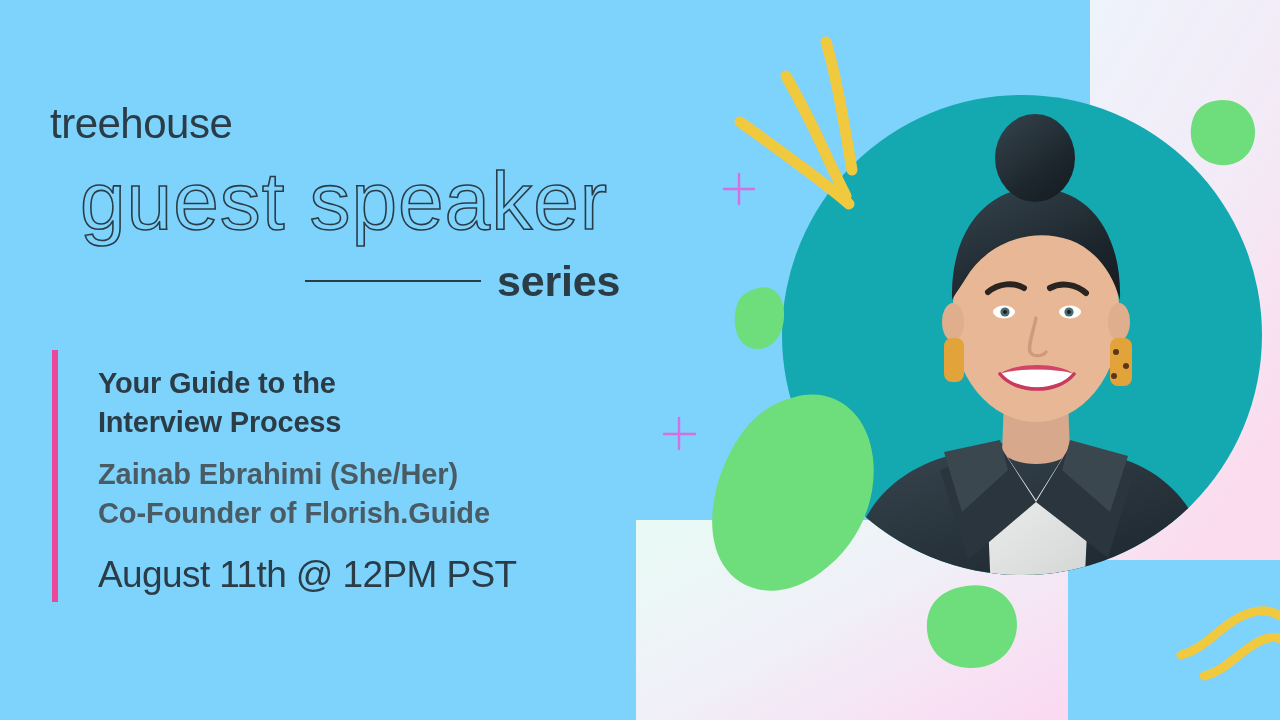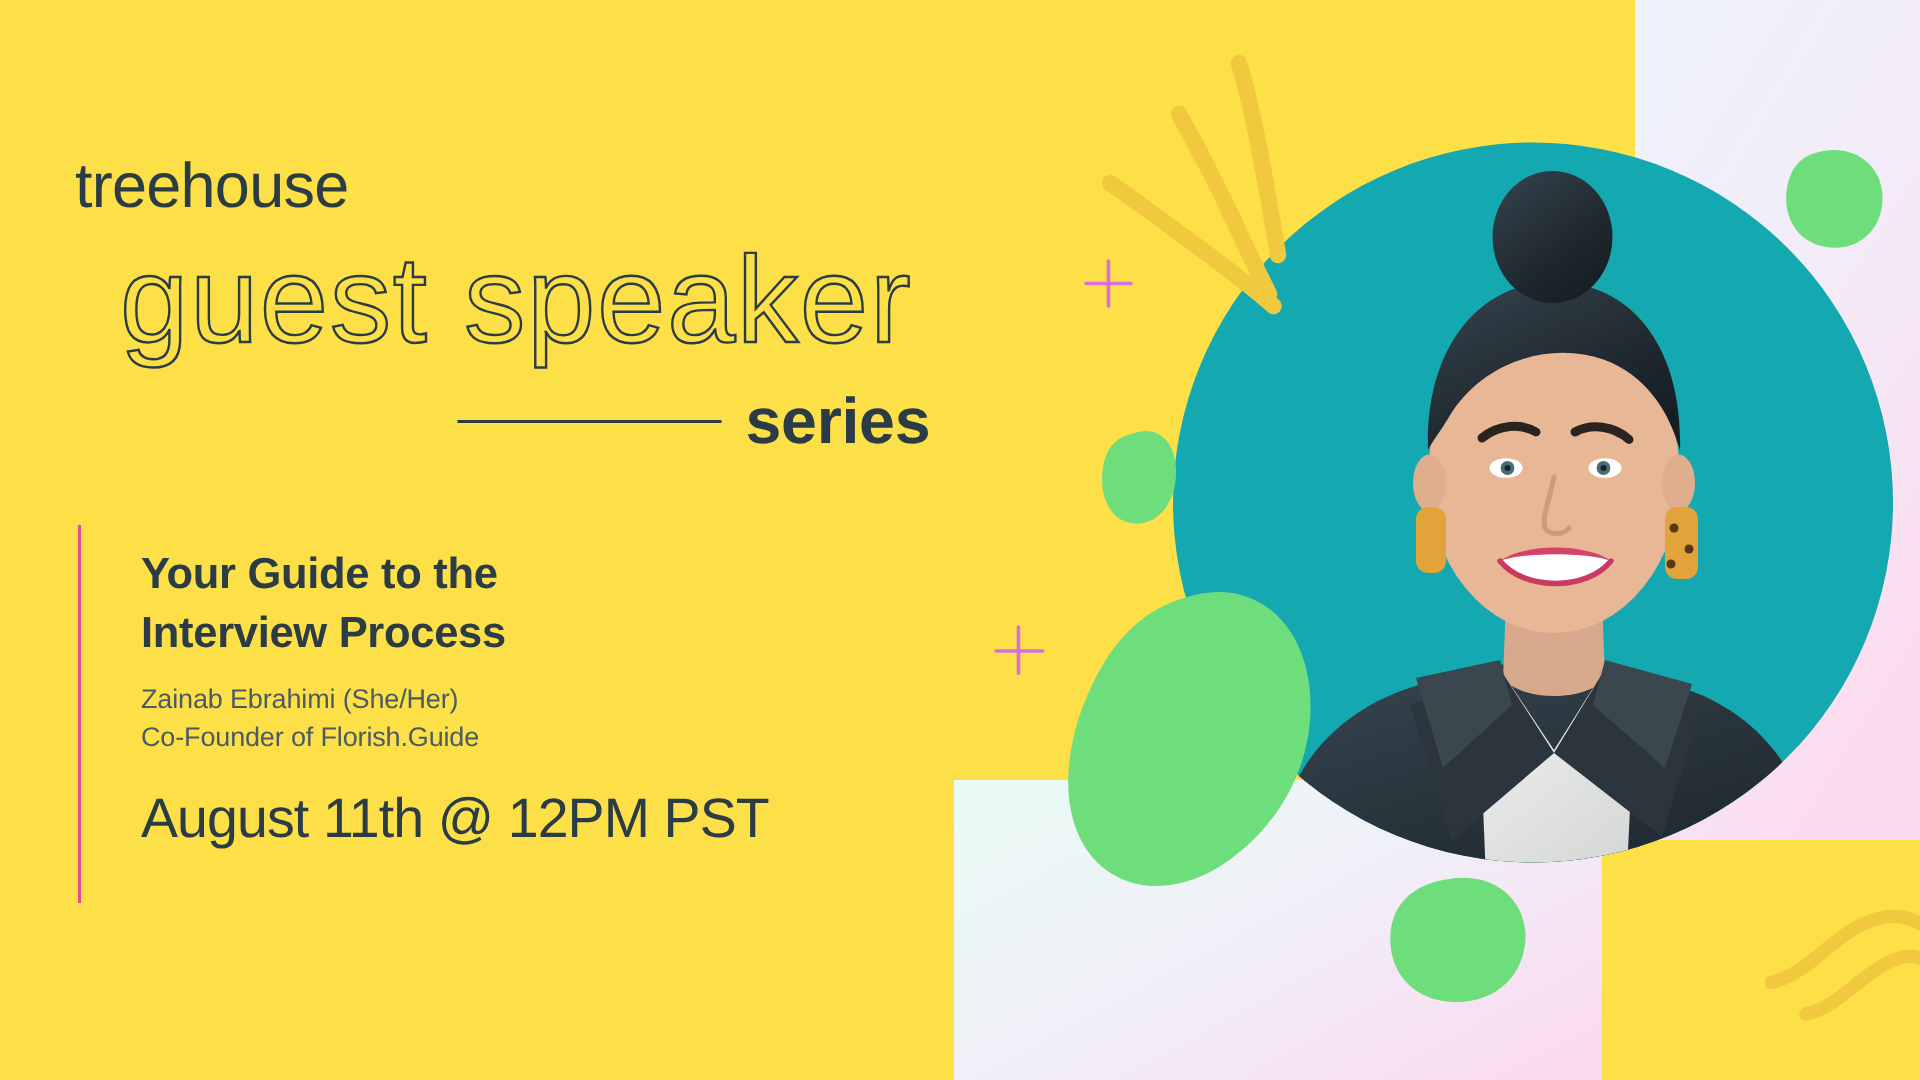--- a/index.html
+++ b/index.html
@@ -8,21 +8,21 @@
     background: #ffffff;
   }
   body {
     font-family: "Liberation Sans", sans-serif;
   }
   #stage {
     position: relative;
     width: 1280px;
     height: 720px;
     overflow: hidden;
-    background: #fde047;
+    background: #7dd3fc;
   }
 
   
   .deco-svg {
     position: absolute;
     left: 0; top: 0;
     width: 1280px;
     height: 720px;
     display: block;
   }
@@ -87,36 +87,36 @@
     letter-spacing: -0.2px;
     white-space: nowrap;
   }
 
   .info-block {
     position: absolute;
     left: 52px;
     top: 350px;
     height: 252px;
     padding-left: 40px;
-    border-left: 2px solid #ec4899;
+    border-left: 6px solid #ec4899;
     box-sizing: border-box;
   }
   .talk-title {
     font-size: 29px;
     font-weight: 600;
     color: #2c3c46;
     line-height: 1.33;
     letter-spacing: -0.2px;
     margin: 14px 0 0 0;
     white-space: pre-line;
   }
   .speaker-name,
   .speaker-role {
-    font-size: 18px;
-    font-weight: 400;
+    font-size: 29px;
+    font-weight: 700;
     color: #4a5b64;
     line-height: 1.32;
     letter-spacing: -0.1px;
     white-space: nowrap;
   }
   .speaker-name { margin-top: 14px; }
   .speaker-role { margin-top: 1px; }
   .event-date {
     margin-top: 22px;
     font-size: 37px;

